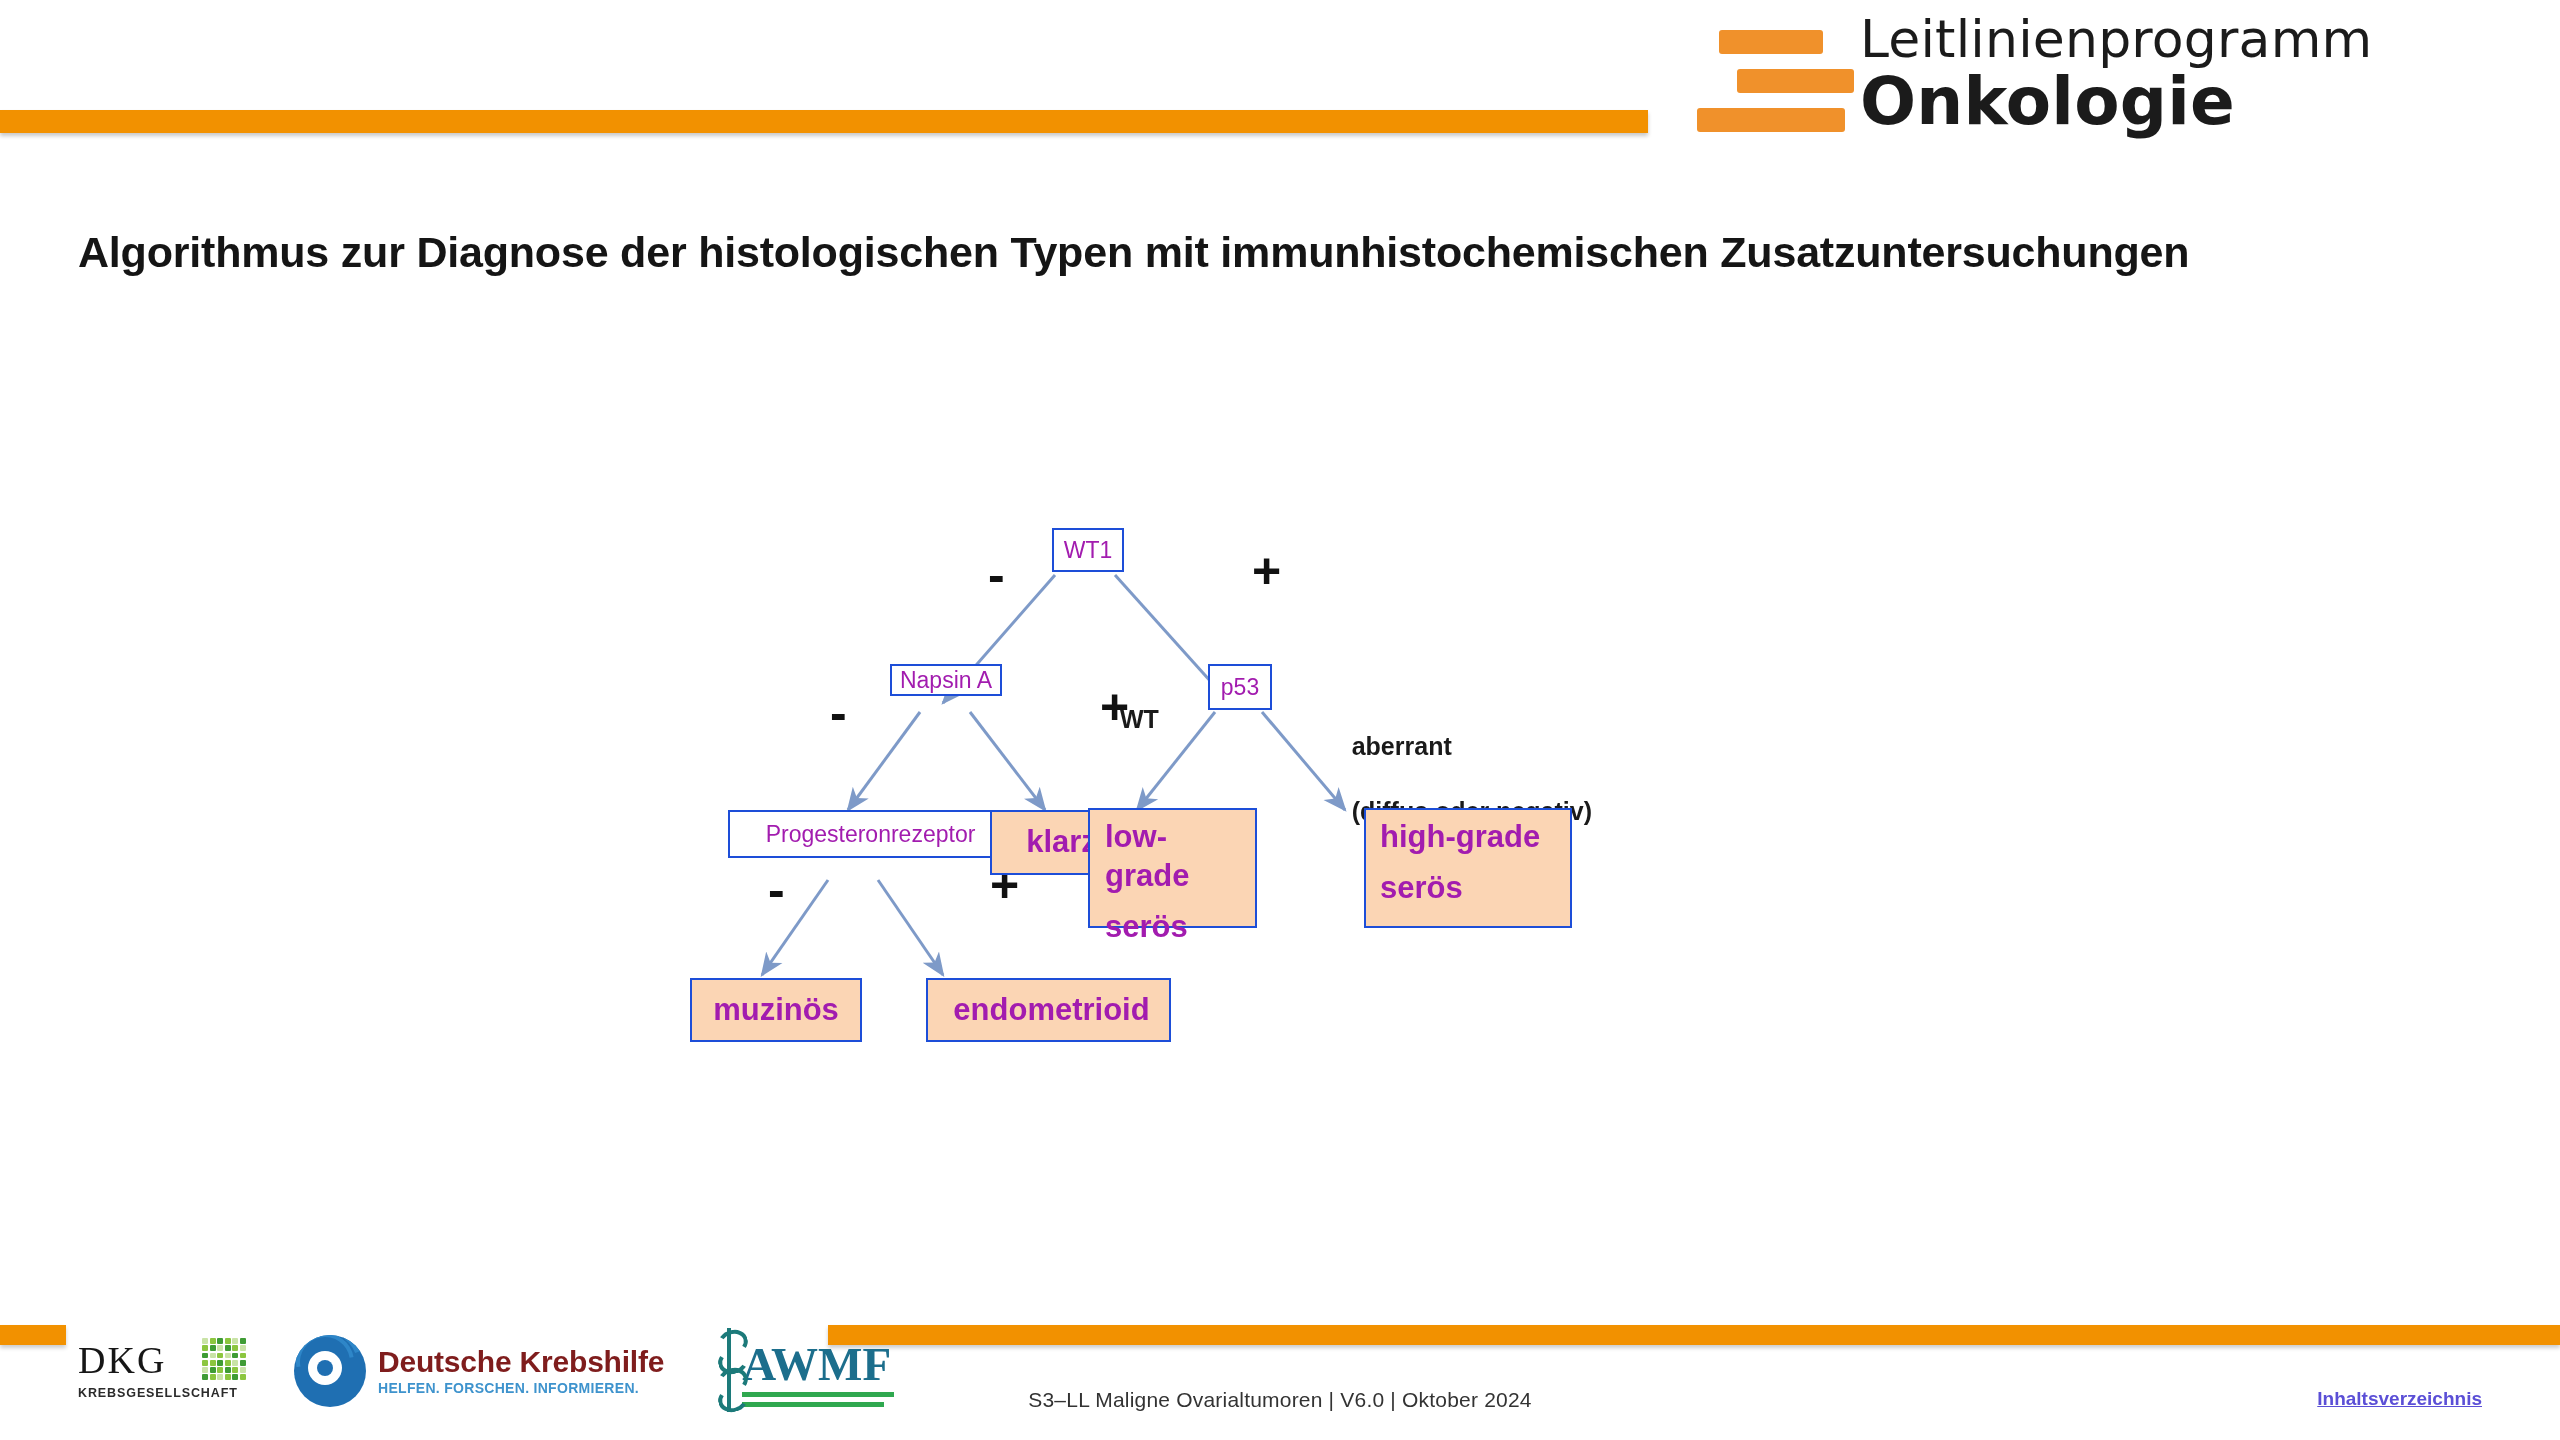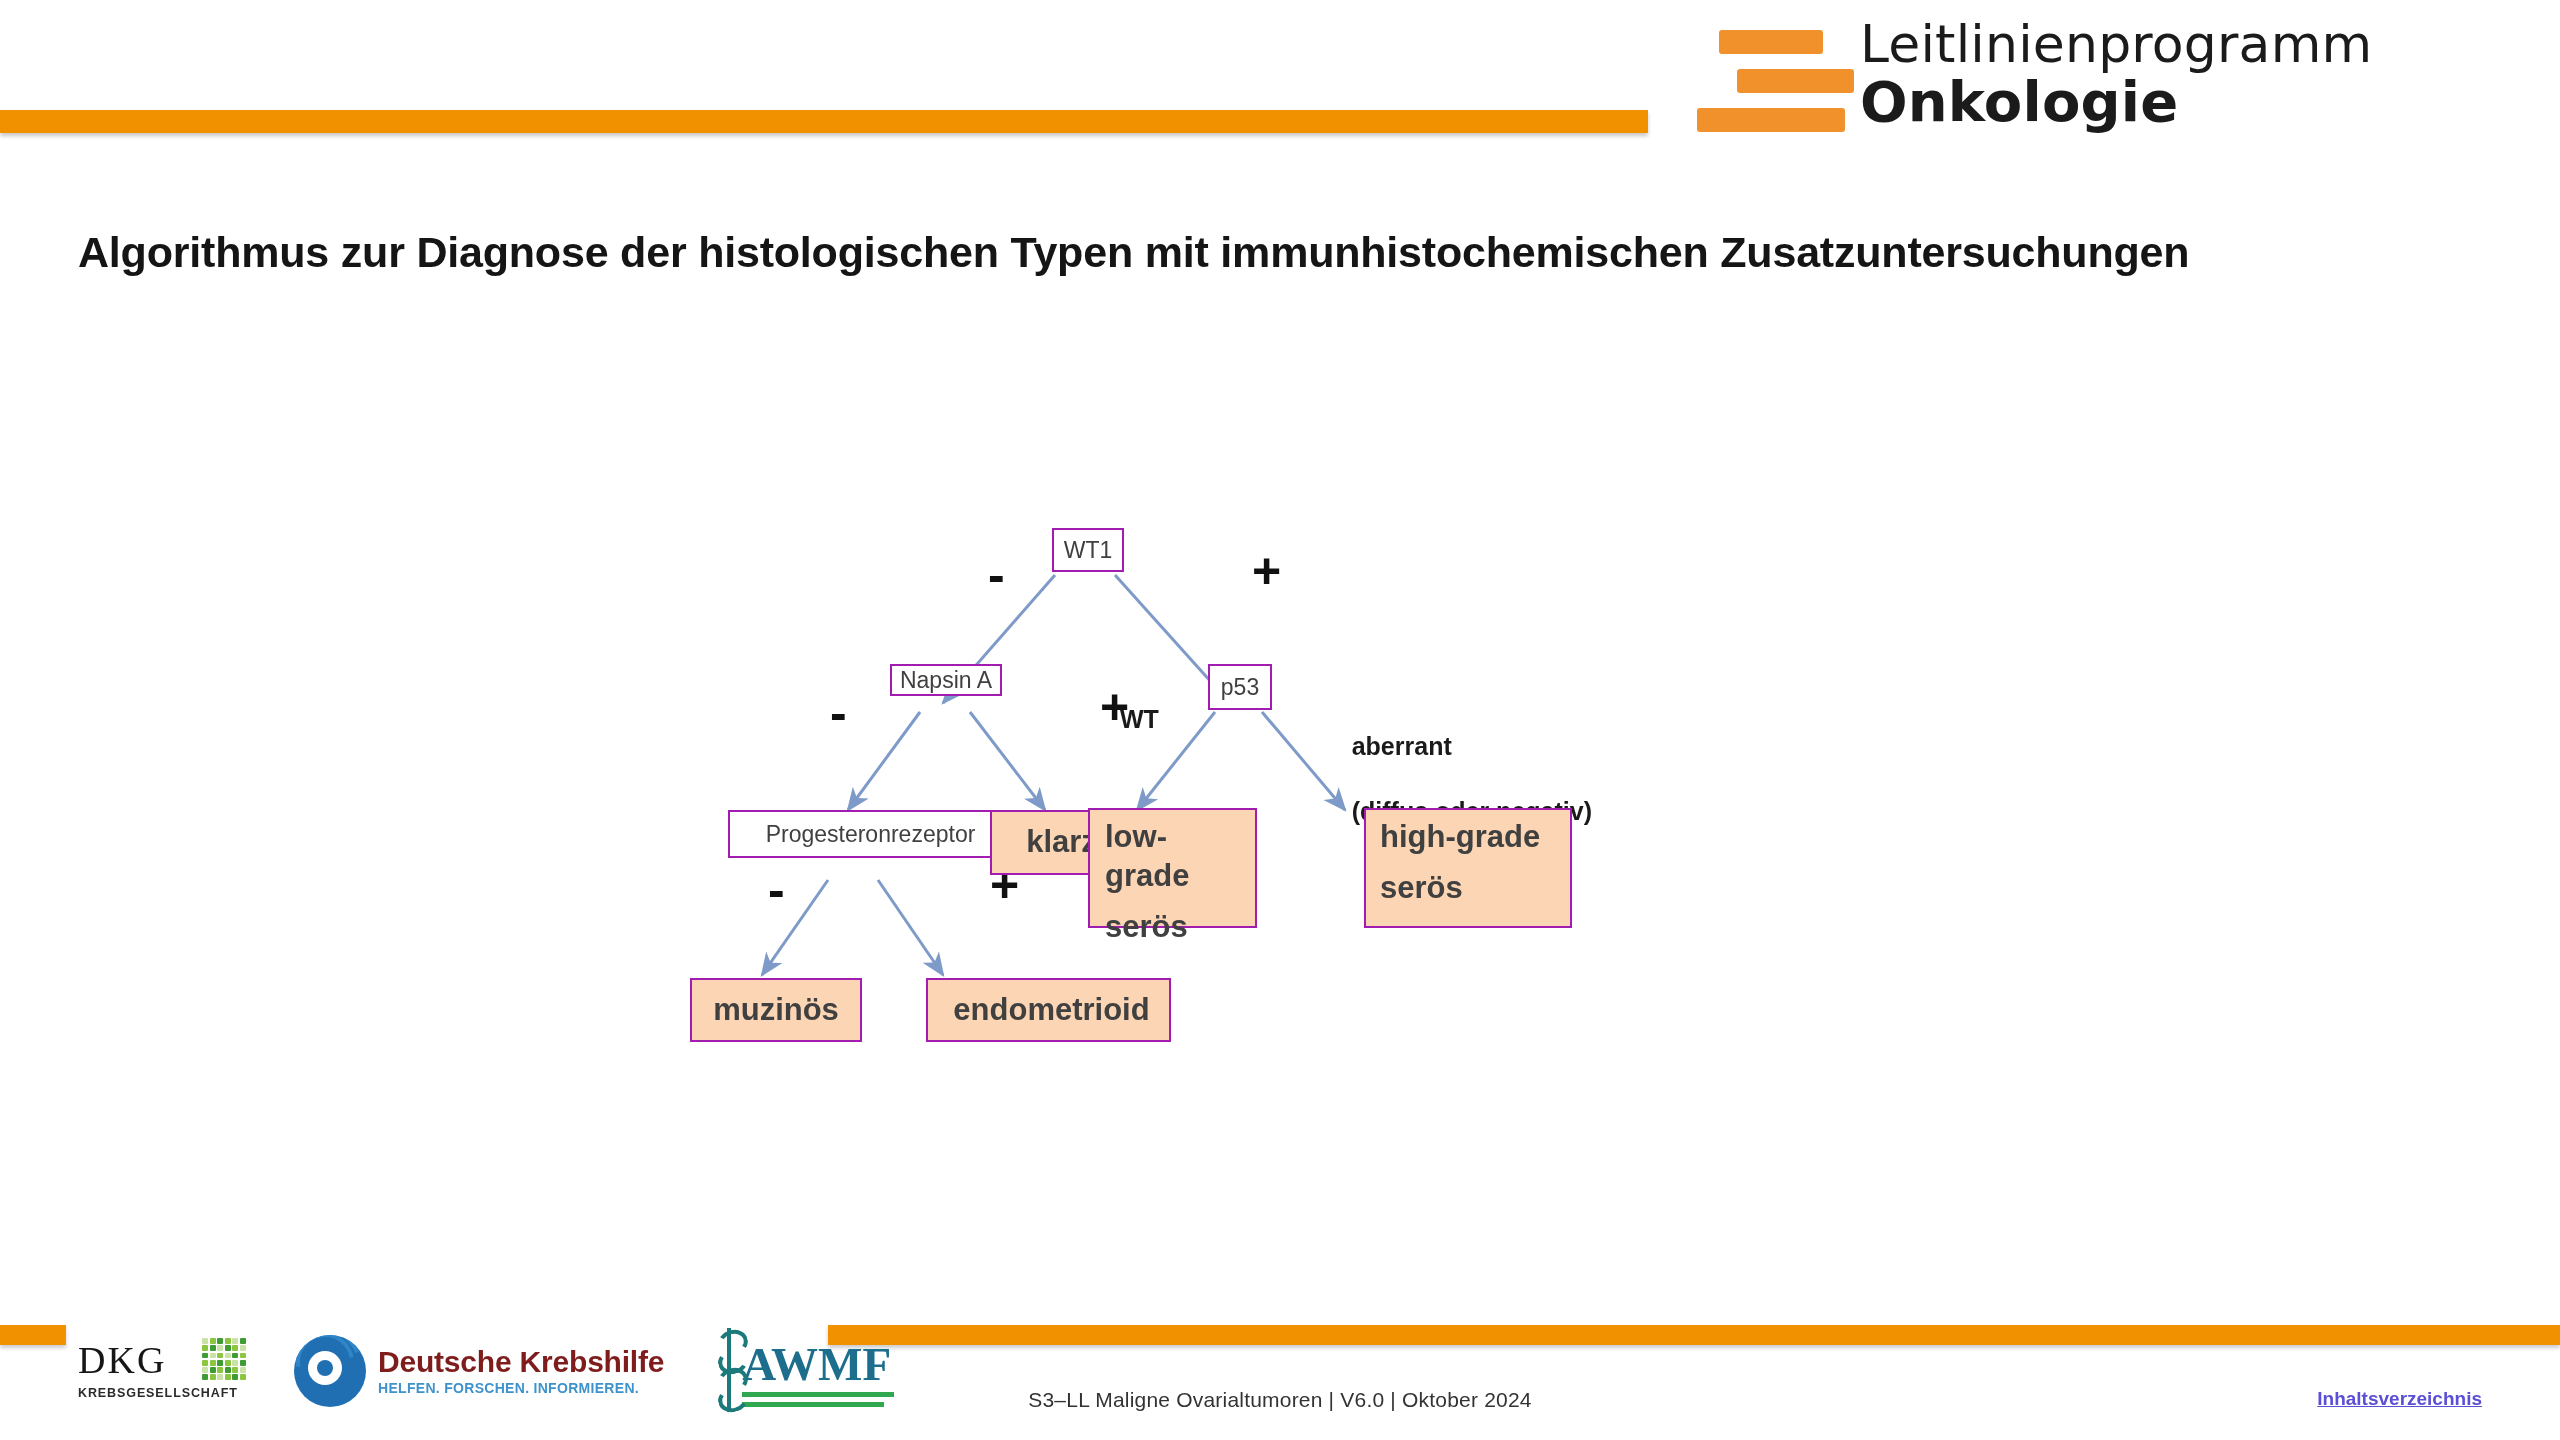--- a/index.html
+++ b/index.html
@@ -35,42 +35,42 @@
   .logo-marks i.m2{left:58px;top:55px;width:117px;}
   .logo-marks i.m3{left:18px;top:94px;width:148px;}
   .logo-words{
     margin-left:6px;line-height:1.0;color:#1b1b1b;
   }
   .logo-words .w1{
     font-size:52px;font-weight:400;letter-spacing:.2px;
     font-family:"DejaVu Sans", sans-serif;
   }
   .logo-words .w2{
-    font-size:56px;font-weight:700;margin-top:4px;letter-spacing:.2px;
+    font-size:66px;font-weight:700;margin-top:4px;letter-spacing:.2px;
     font-family:"DejaVu Sans", sans-serif;
   }
 
   
   .title{
     position:absolute;left:78px;top:197px;width:2200px;
     font-size:43px;font-weight:700;color:#151515;
     line-height:1.22;letter-spacing:-.2px;
   }
 
   
   .diagram{
     position:absolute;left:700px;top:520px;width:1300px;height:720px;
   }
   .diagram svg.edges{position:absolute;left:0;top:0;width:1300px;height:720px;}
 
   .node{
     position:absolute;box-sizing:border-box;
-    border:2px solid #a21caf;
+    border:2px solid #1d4ed8;
     background:#ffffff;
-    color:#404040;
+    color:#a21caf;
     display:flex;align-items:center;
     justify-content:flex-start;
   }
   .node.test{
     font-size:23px;font-weight:400;padding:3px 9px;
     white-space:nowrap;
   }
   .node.result{
     background:#FBD5B4;
     font-size:31px;font-weight:700;

